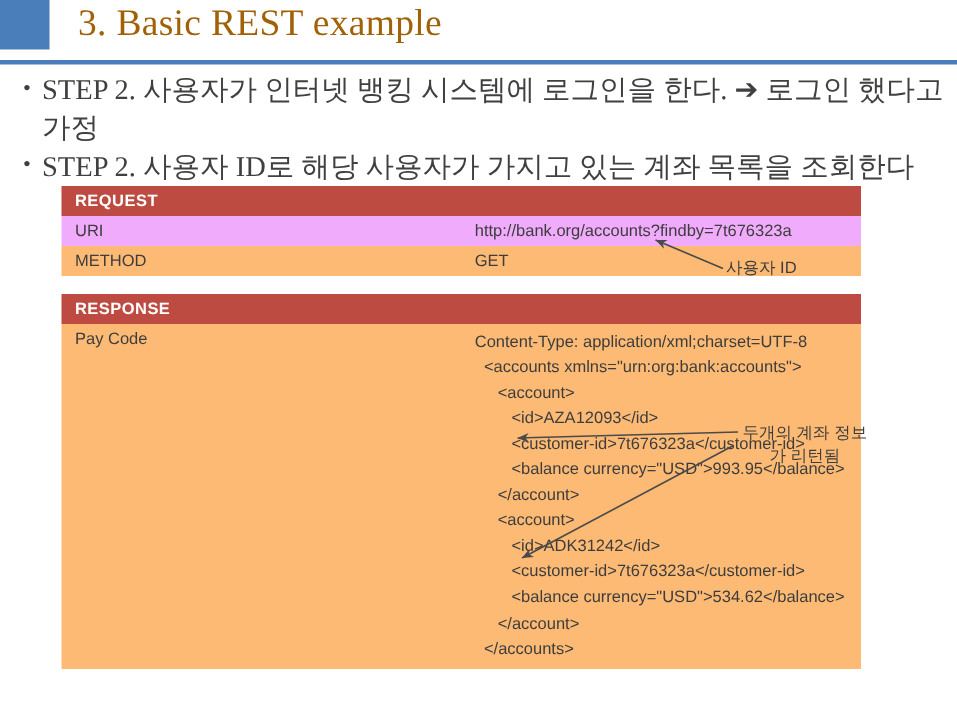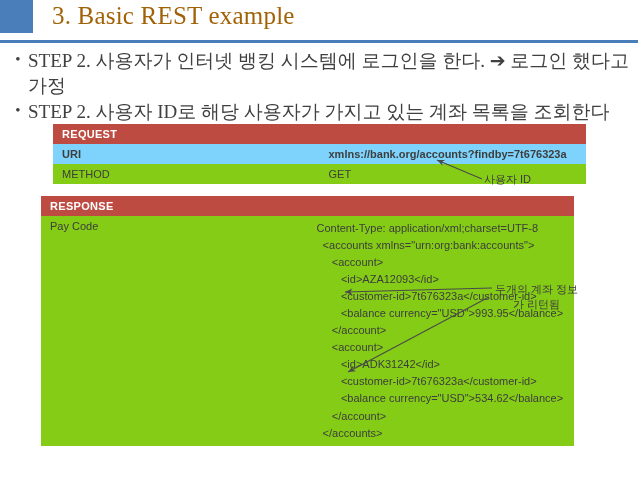--- a/index.html
+++ b/index.html
@@ -79,42 +79,42 @@
 
   
   .rest-table {
     position: absolute;
     left: 41px;
     width: 533px;
     border-collapse: collapse;
     table-layout: fixed;
     font-size: 11px;
   }
-  #request-table { top: 124px; margin-left: 12px; }
+  #request-table { top: 124px; }
   #response-table { top: 196px; }
 
   .rest-table th {
     background: #bd4b42;
     color: #ffffff;
     font-size: 11px;
     font-weight: bold;
     text-align: left;
     padding: 4px 0 4px 9px;
     letter-spacing: 0.3px;
     border: none;
   }
   .rest-table td {
     padding: 4px 0 4px 9px;
     vertical-align: top;
     color: #3d3d3d;
     font-size: 11px;
     border: none;
   }
-  .rest-table tr.row-dark td { background: #7dd3fc; font-weight: bold; }
-  .rest-table tr.row-light td { background: #84cc16; }
+  .rest-table tr.row-dark td { background: #f0abfc; }
+  .rest-table tr.row-light td { background: #fdba74; }
   .col-key { width: 135px; }
 
   .payload {
     white-space: pre;
     line-height: 1.55;
     font-family: "Liberation Sans", sans-serif;
     font-size: 11px;
     color: #3d3d3d;
   }
 
@@ -161,21 +161,21 @@
 
 <table class="rest-table" id="request-table">
   <thead>
     <tr>
       <th colspan="2">REQUEST</th>
     </tr>
   </thead>
   <tbody>
     <tr class="row-dark">
       <td class="col-key">URI</td>
-      <td>xmlns://bank.org/accounts?findby=7t676323a</td>
+      <td>http://bank.org/accounts?findby=7t676323a</td>
     </tr>
     <tr class="row-light">
       <td class="col-key">METHOD</td>
       <td>GET</td>
     </tr>
   </tbody>
 </table>
 
 <table class="rest-table" id="response-table">
   <thead>

